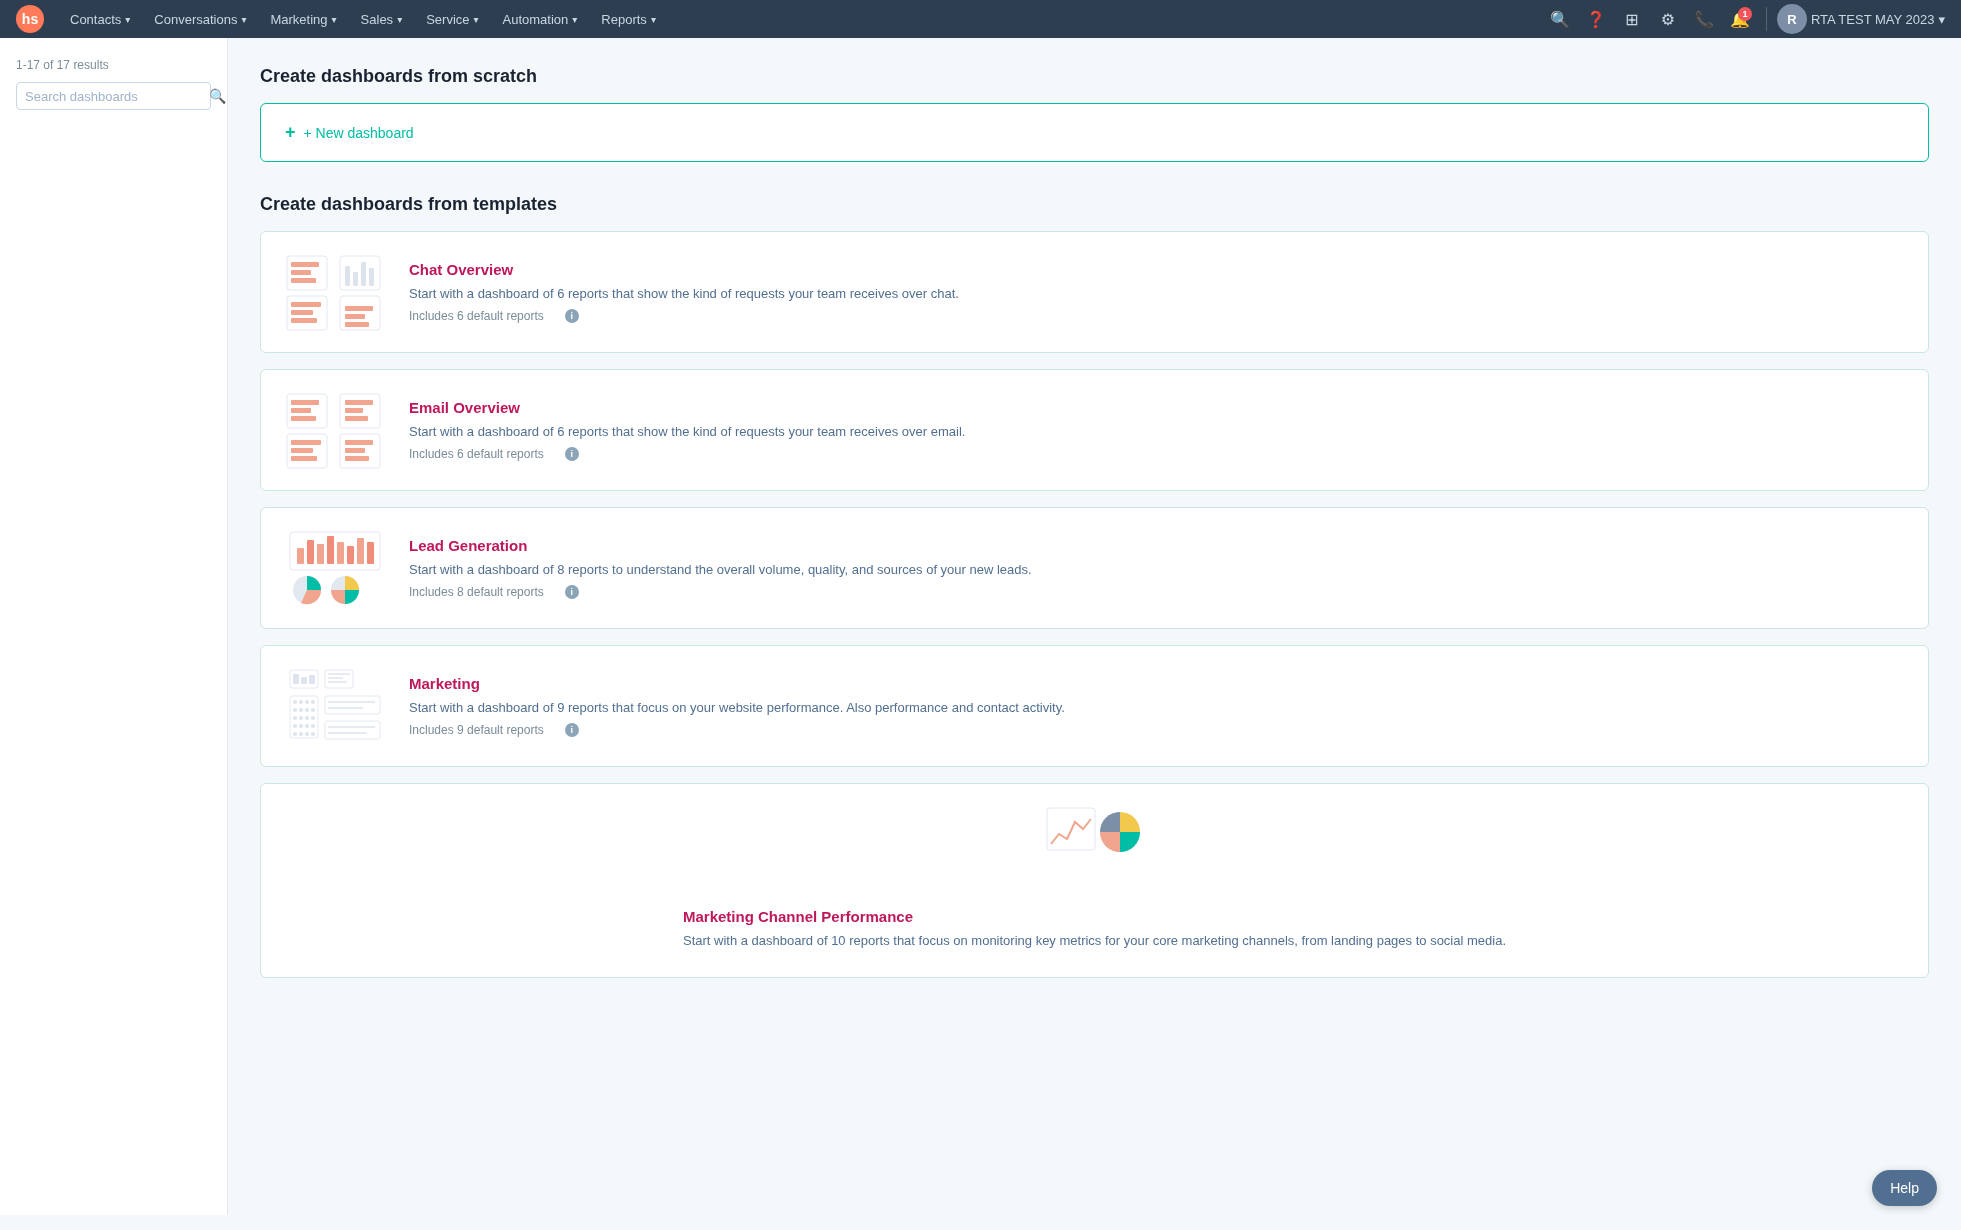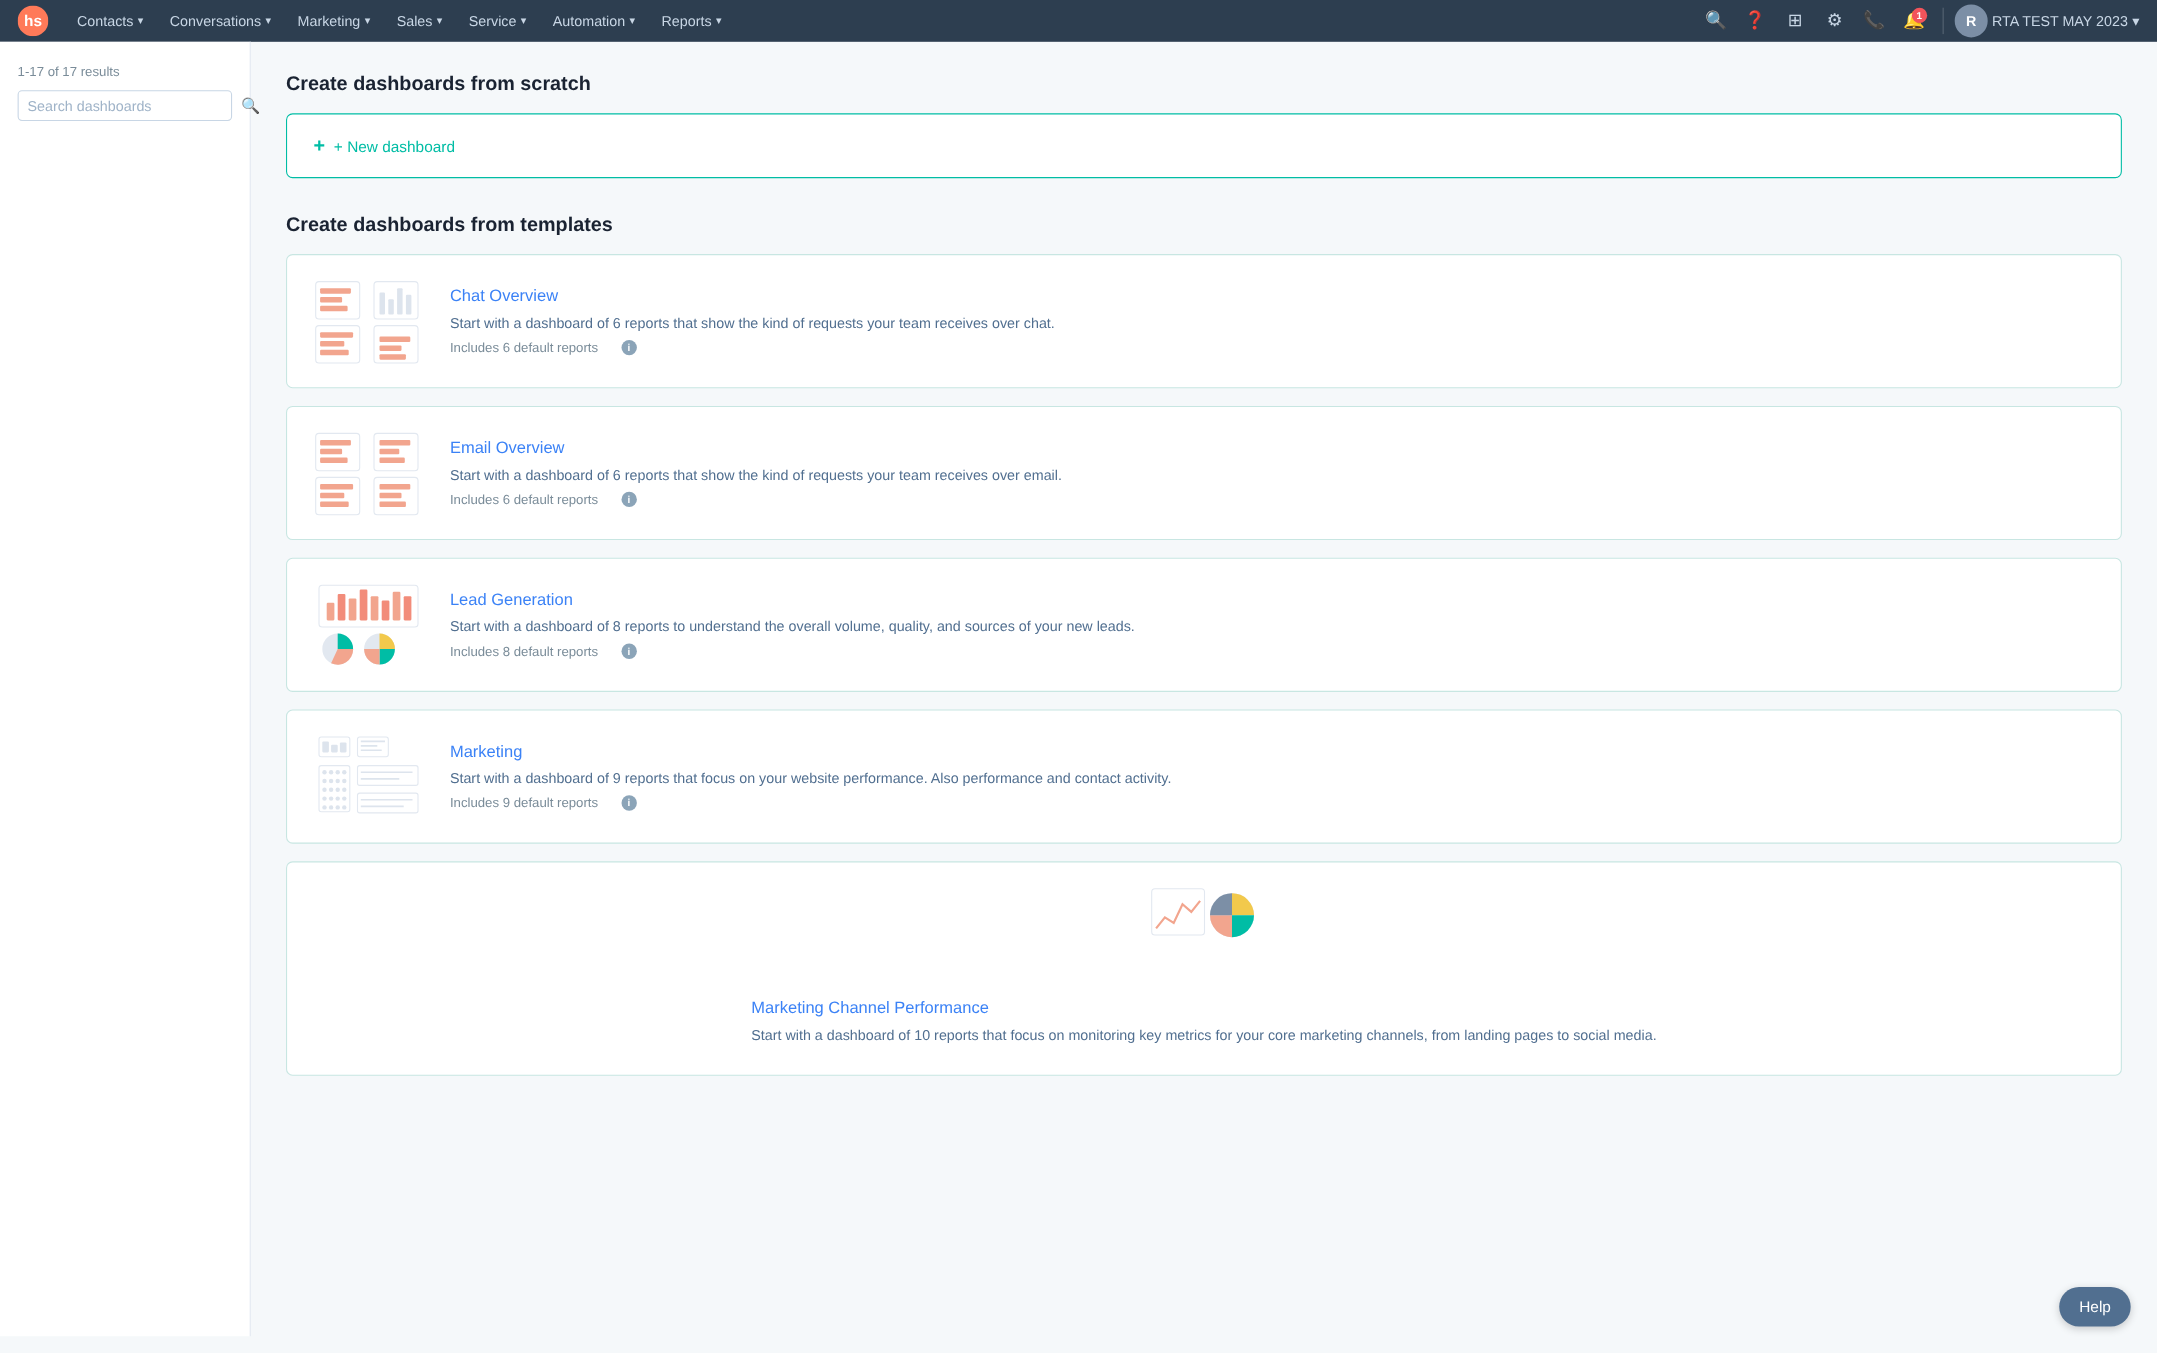--- a/index.html
+++ b/index.html
@@ -110,21 +110,21 @@
       color: #7a8c99;
       margin-bottom: 10px;
     }
     .search-box {
       display: flex;
       align-items: center;
       border: 1px solid #c8d6e5;
       border-radius: 4px;
       padding: 5px 8px;
       background: #fff;
-      gap: 18px;
+      gap: 8px;
     }
     .search-box input {
       border: none;
       outline: none;
       font-size: 13px;
       color: #2d3748;
       flex: 1;
       background: transparent;
     }
     .search-box input::placeholder { color: #9fb3c8; }
@@ -185,22 +185,22 @@
       width: 100px;
       height: 80px;
       flex-shrink: 0;
       display: flex;
       align-items: center;
       justify-content: center;
     }
     .template-info { flex: 1; }
     .template-name {
       font-size: 15px;
-      font-weight: 400;
-      color: #3b82f6;
+      font-weight: 700;
+      color: #be185d;
       margin-bottom: 6px;
     }
     .template-desc {
       font-size: 13px;
       color: #516f90;
       margin-bottom: 6px;
       line-height: 1.5;
     }
     .template-reports {
       font-size: 12px;

